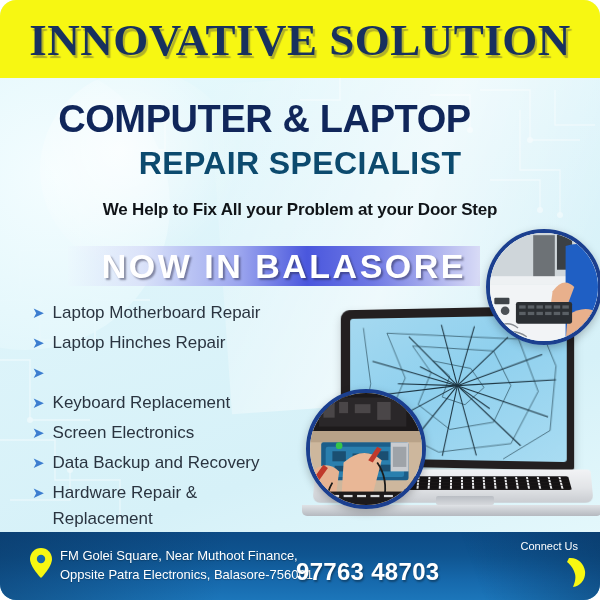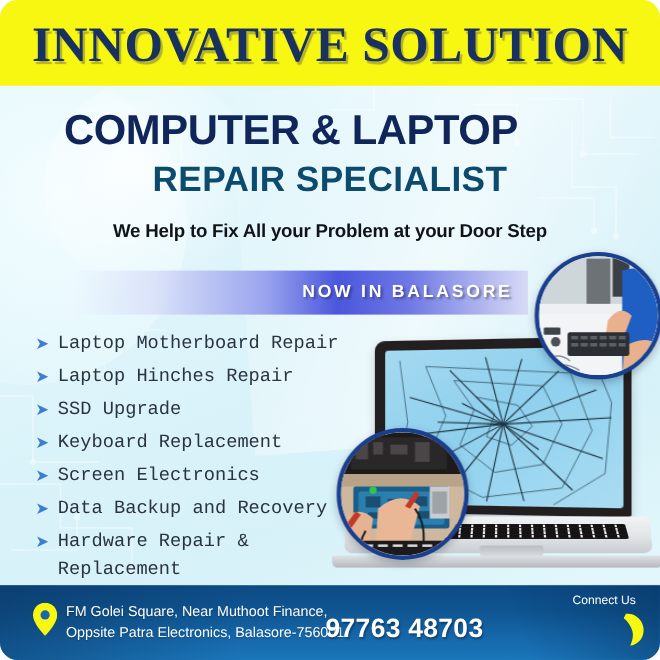--- a/index.html
+++ b/index.html
@@ -73,37 +73,37 @@
       #9aa4ee 42%,
       #4a57dd 58%,
       #6f79e4 74%,
       #b9bdf0 92%,
       #d8dbf6 100%);
   }
   .banner-text{
     position:absolute;left:0;top:0;width:412px;height:40px;
     display:flex;align-items:center;justify-content:flex-end;
     padding-right:14px;box-sizing:border-box;
-    font-size:16px;font-weight:bold;color:#ffffff;letter-spacing:2.5px;
+    font-size:34px;font-weight:bold;color:#ffffff;letter-spacing:2.5px;
     text-shadow:2px 2px 2px rgba(30,30,60,.45);
     white-space:nowrap;
   }
 
   
   .services{
     position:absolute;left:32px;top:300px;width:290px;
   }
   .svc{
     display:flex;align-items:flex-start;margin-bottom:4px;
     font-size:17px;color:#2a3440;line-height:26px;
   }
   .svc-ico{
     color:#3d7ed0;font-size:15px;line-height:26px;margin-right:8px;flex:none;
   }
-  .svc-label{white-space:pre-line;font-family:Liberation Mono, monospace;}
+  .svc-label{white-space:pre-line;}
 
   
   .laptop{position:absolute;left:318px;top:300px;width:272px;height:230px;}
   .lap-lid{
     position:absolute;left:18px;top:8px;width:236px;height:160px;
     background:#231f20;border-radius:9px 9px 3px 3px;
     transform:perspective(620px) rotateY(-9deg);
     box-shadow:0 4px 10px rgba(0,0,0,.18);
   }
   .lap-screen{
@@ -235,21 +235,20 @@
     <div class="svc">
       <span class="svc-ico">➤</span>
       <span class="svc-label">Laptop Motherboard Repair</span>
     </div>
     <div class="svc">
       <span class="svc-ico">➤</span>
       <span class="svc-label">Laptop Hinches Repair</span>
     </div>
     <div class="svc">
       <span class="svc-ico">➤</span>
-      <span class="svc-label">SSD Upgrade</span>
     </div>
     <div class="svc">
       <span class="svc-ico">➤</span>
       <span class="svc-label">Keyboard Replacement</span>
     </div>
     <div class="svc">
       <span class="svc-ico">➤</span>
       <span class="svc-label">Screen Electronics</span>
     </div>
     <div class="svc">

